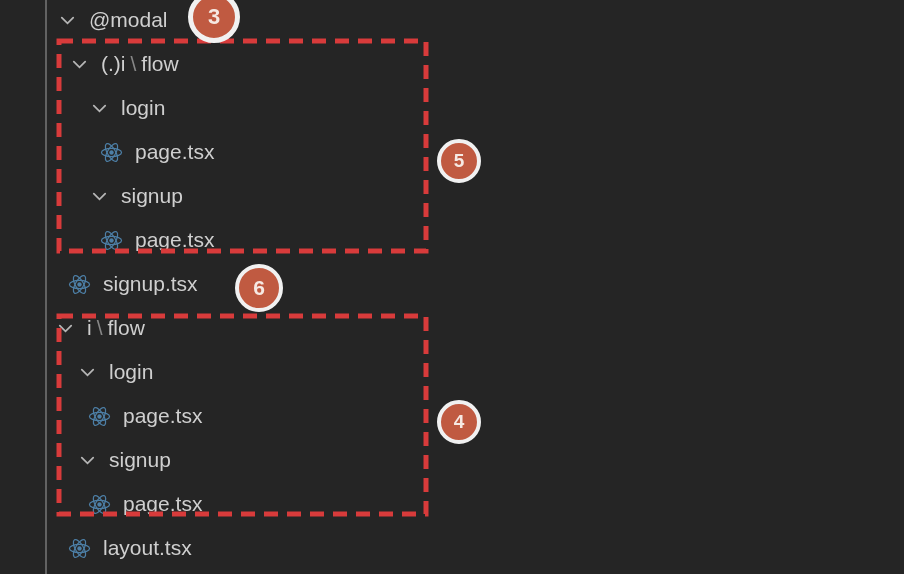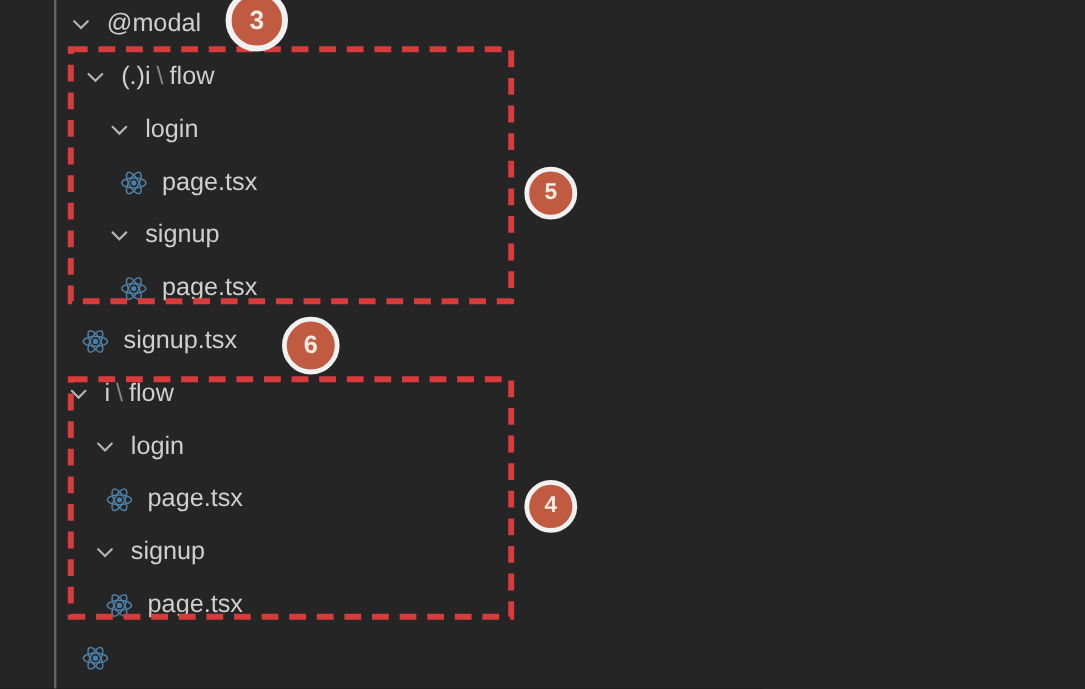--- a/index.html
+++ b/index.html
@@ -156,20 +156,21 @@
 
     <div class="row" style="--x:68px;top:526px">
       <svg class="ricon" viewBox="-11 -11 22 22">
           <circle r="2.1" fill="#4d7fa6"></circle>
           <g stroke="#4d7fa6" stroke-width="1.2" fill="none">
             <ellipse rx="9.6" ry="3.9"></ellipse>
             <ellipse rx="9.6" ry="3.9" transform="rotate(60)"></ellipse>
             <ellipse rx="9.6" ry="3.9" transform="rotate(120)"></ellipse>
           </g>
         </svg>
+      <span class="label">layout.tsx</span>
     </div>
 
   </div>
 
   <svg class="ann-box" style="left:54px;top:36px" width="378" height="221">
     <rect x="5" y="5" width="367" height="210" fill="none" stroke="#d83b3b" stroke-width="5" stroke-dasharray="14 9"></rect>
   </svg>
   <svg class="ann-box" style="left:54px;top:311px" width="378" height="209">
     <rect x="5" y="5" width="367" height="198" fill="none" stroke="#d83b3b" stroke-width="5" stroke-dasharray="14 9"></rect>
   </svg>

